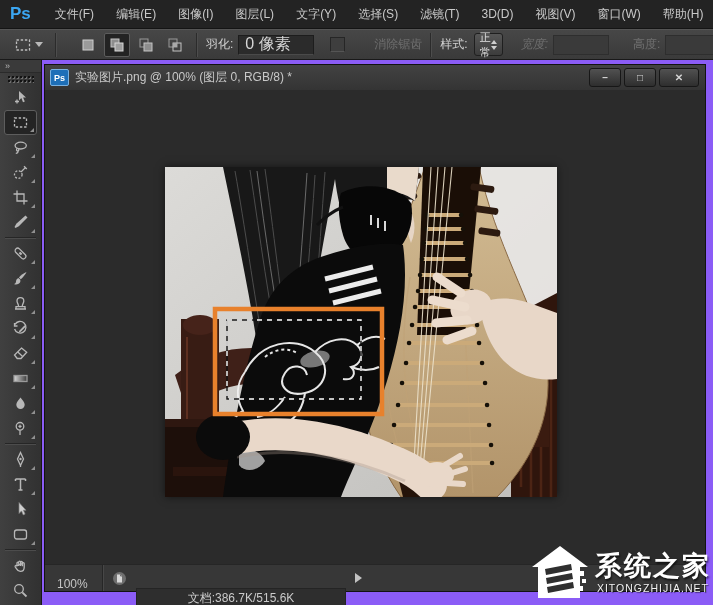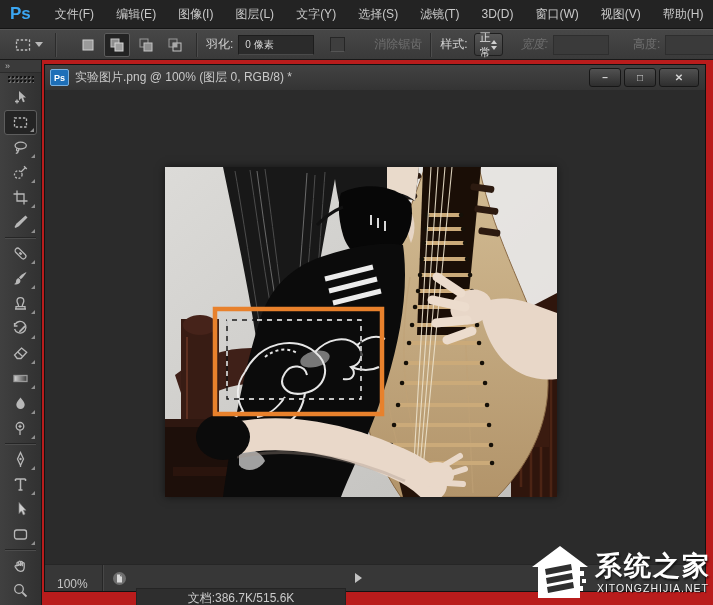--- a/index.html
+++ b/index.html
@@ -1,16 +1,16 @@
 <!DOCTYPE html>
 <html style="--accent-orange: #e8812c; --ps-blue: #3ba6f2; --doc-icon-blue: #1e6fb8;"><head>
 <meta charset="utf-8">
 <style>
   html,body{margin:0;padding:0;background:#101010;}
-  #app{position:relative;width:713px;height:605px;background:#b91c1c;
+  #app{position:relative;width:713px;height:605px;background:#8b5cf6;
        font-family:"Liberation Sans",sans-serif;overflow:hidden;
        -webkit-font-smoothing:antialiased;}
   
   .menubar{position:absolute;left:0;top:0;width:713px;height:28px;background:#232323;
            border-bottom:1px solid #141414;display:flex;align-items:center;}
   .ps-logo{color:var(--ps-blue,#3ba6f2);font-weight:bold;font-size:17px;padding:0 13px 0 10px;}
   .menu-item{color:#c9c9c9;font-size:12px;padding:0 11px;height:100%;display:flex;align-items:center;white-space:nowrap;}
   
   .optionsbar{position:absolute;left:0;top:29px;width:713px;height:31px;
               background:linear-gradient(#474747,#3a3a3a);border-top:1px solid #555;
@@ -19,21 +19,21 @@
           background:radial-gradient(circle at 2px 2px,#6a6a6a 1px,transparent 1.2px) 0 0/4px 4px;}
   .preset-btn{display:flex;align-items:center;gap:3px;padding:2px 4px;margin-left:4px;}
   .dd-arrow{width:0;height:0;border-left:4px solid transparent;border-right:4px solid transparent;border-top:5px solid #b9b9b9;}
   .opt-sep{width:0;height:24px;border-left:1px solid #2b2b2b;border-right:1px solid #4d4d4d;margin:0 8px;}
   .mode-group{display:flex;gap:3px;margin-left:10px;}
   .mode-btn{width:24px;height:22px;display:flex;align-items:center;justify-content:center;border:1px solid transparent;}
   .mode-btn.pressed{background:#232323;border:1px solid #5c5c5c;border-radius:2px;}
   .opt-label{font-size:12px;color:#d2d2d2;white-space:nowrap;}
   .opt-label.disabled{color:#6f6f6f;}
   .txt-field{background:#2b2b2b;border:1px solid #1d1d1d;border-bottom-color:#4a4a4a;color:#d6d6d6;
-             font-size:10px;height:18px;padding:0 6px;font-family:"Liberation Sans",sans-serif;}
+             font-size:16px;height:18px;padding:0 6px;font-family:"Liberation Sans",sans-serif;}
   .txt-field.disabled{background:#3a3a3a;border-color:#2e2e2e;}
   .checkbox{width:13px;height:13px;background:#3e3e3e;border:1px solid #262626;border-bottom-color:#555;margin-right:5px;}
   .dropdown{display:flex;align-items:center;justify-content:space-between;width:82px;height:21px;
             background:linear-gradient(#565656,#3c3c3c);border:1px solid #1f1f1f;border-radius:3px;
             padding:0 5px;margin-left:6px;}
   .dropdown .dval{color:#e0e0e0;font-size:11px;text-align:right;}
   .spinner{display:flex;flex-direction:column;gap:2px;}
   .spin-up{width:0;height:0;border-left:3.5px solid transparent;border-right:3.5px solid transparent;border-bottom:4px solid #cfcfcf;}
   .spin-dn{width:0;height:0;border-left:3.5px solid transparent;border-right:3.5px solid transparent;border-top:4px solid #cfcfcf;}
   
@@ -91,22 +91,22 @@
   <div class="menubar">
     <span class="ps-logo">Ps</span>
     <span class="menu-item">文件(F)</span>
     <span class="menu-item">编辑(E)</span>
     <span class="menu-item">图像(I)</span>
     <span class="menu-item">图层(L)</span>
     <span class="menu-item">文字(Y)</span>
     <span class="menu-item">选择(S)</span>
     <span class="menu-item">滤镜(T)</span>
     <span class="menu-item">3D(D)</span>
+    <span class="menu-item">视图(V)</span>
     <span class="menu-item">窗口(W)</span>
-    <span class="menu-item">视图(V)</span>
     <span class="menu-item">帮助(H)</span>
   </div>
 
   <div class="optionsbar">
     <div class="grip-v"></div>
     <div class="preset-btn">
       <svg width="18" height="16" viewBox="0 0 18 16">
         <rect x="2.5" y="3" width="13" height="10" fill="none" stroke="#bdbdbd" stroke-width="1.3" stroke-dasharray="2.4 1.8"></rect>
       </svg>
       <span class="dd-arrow"></span>

